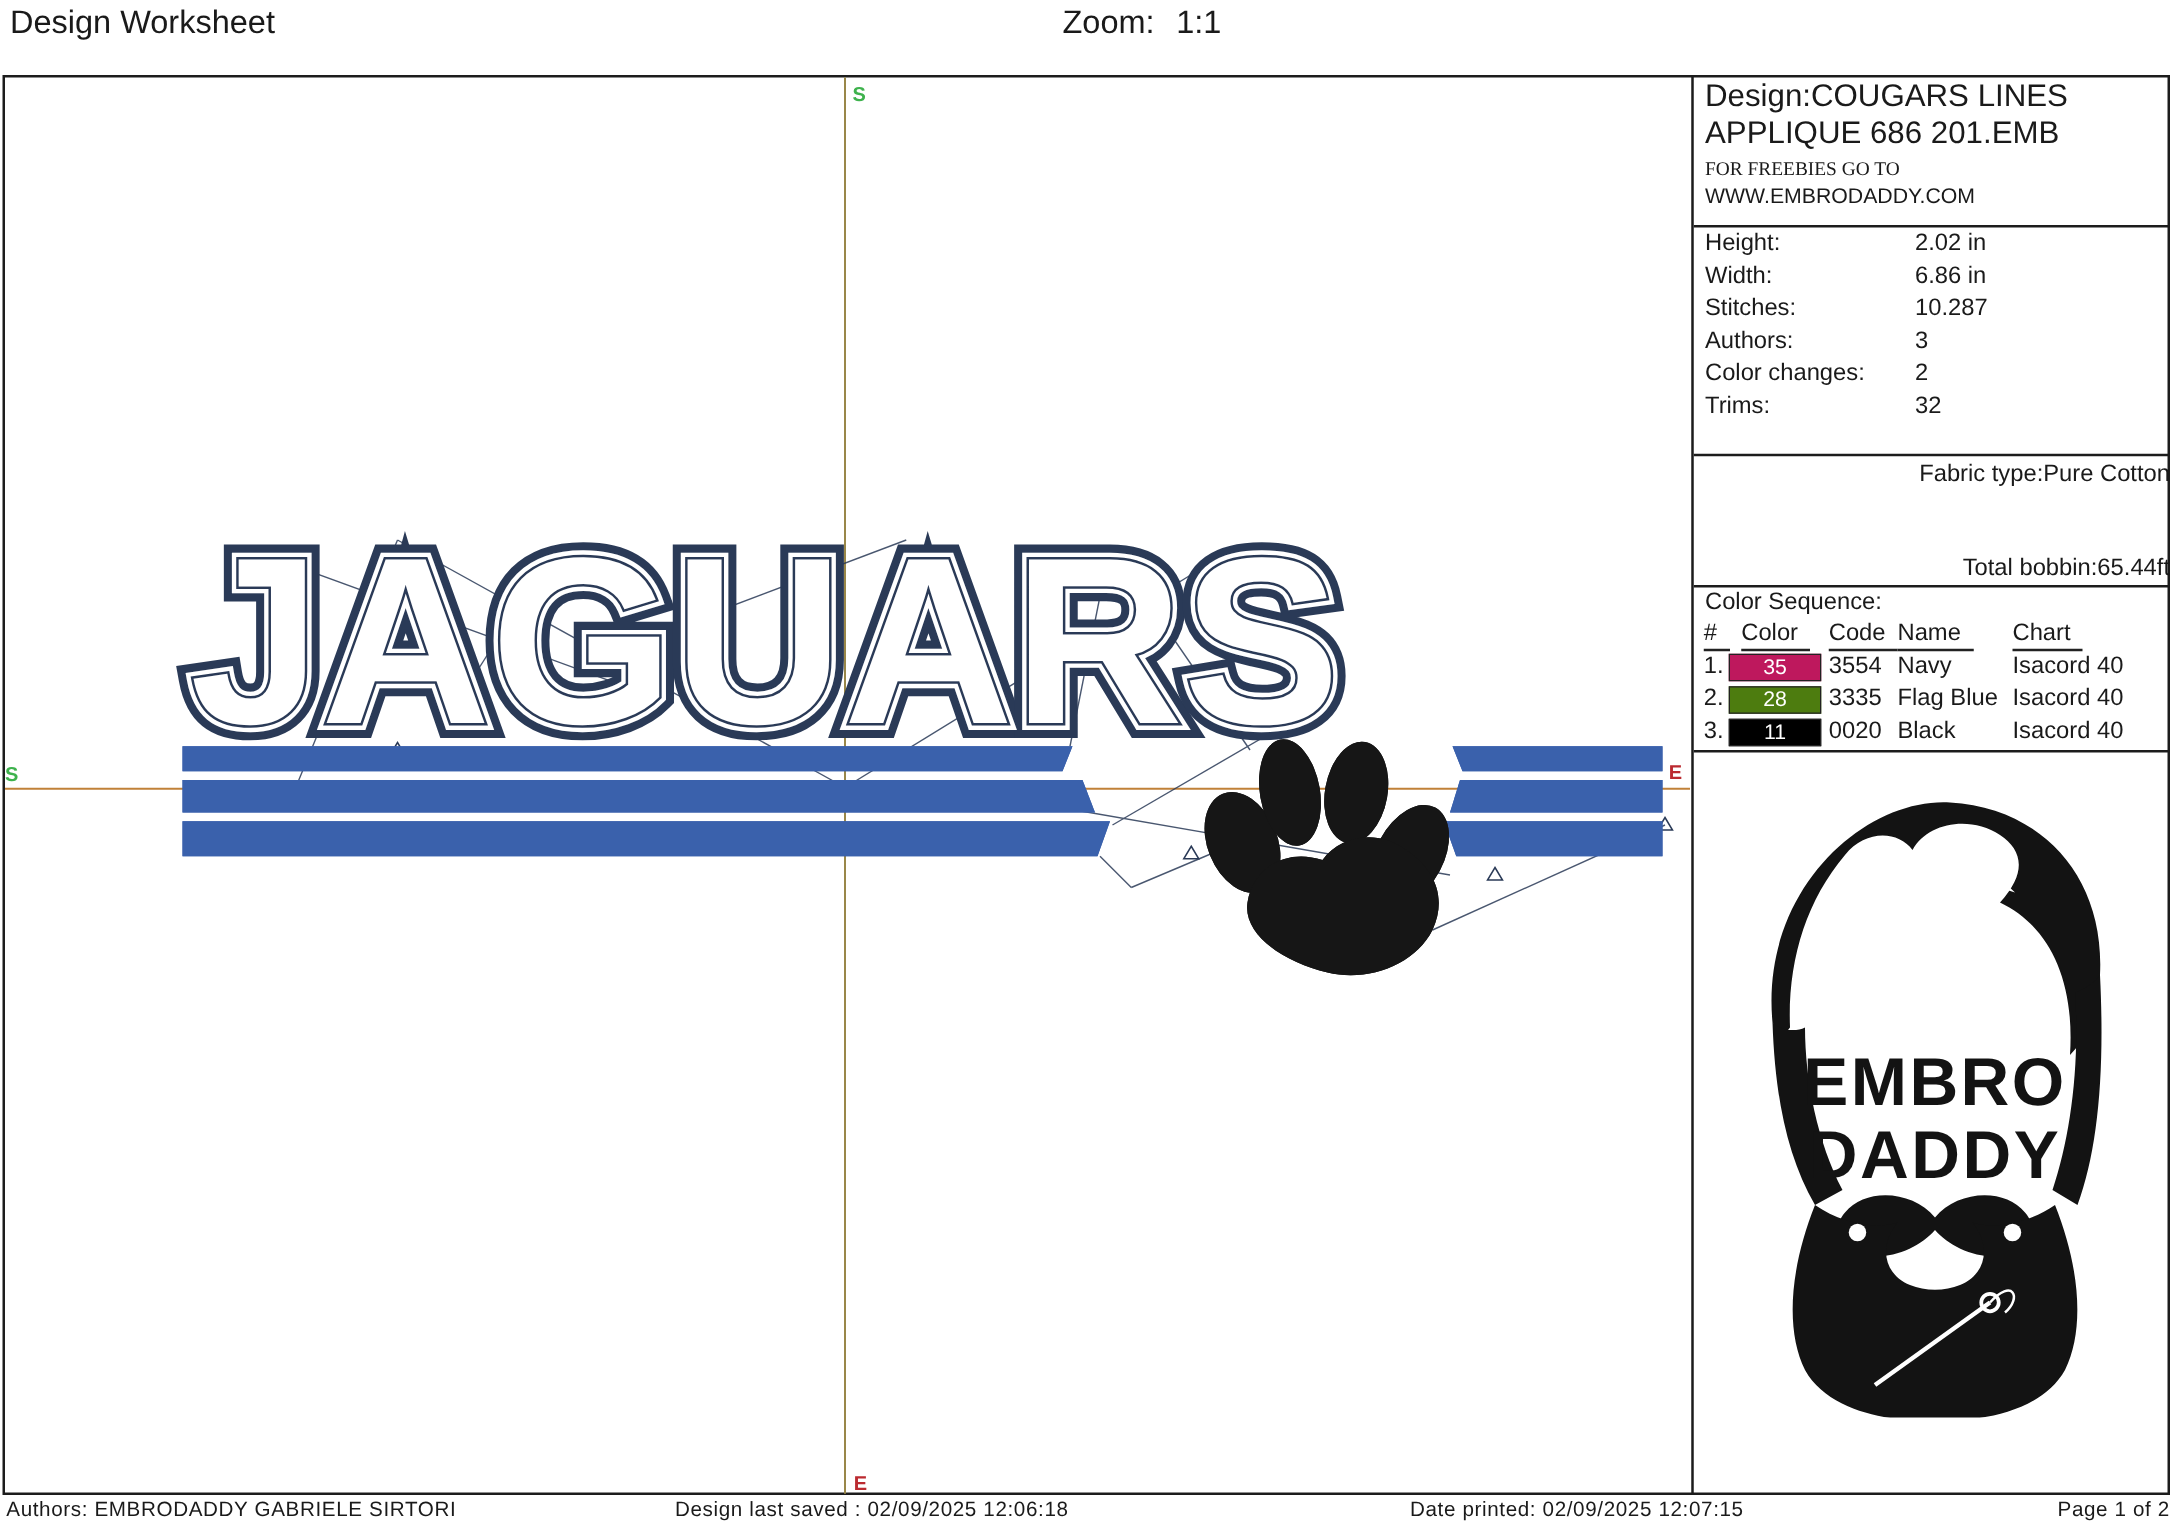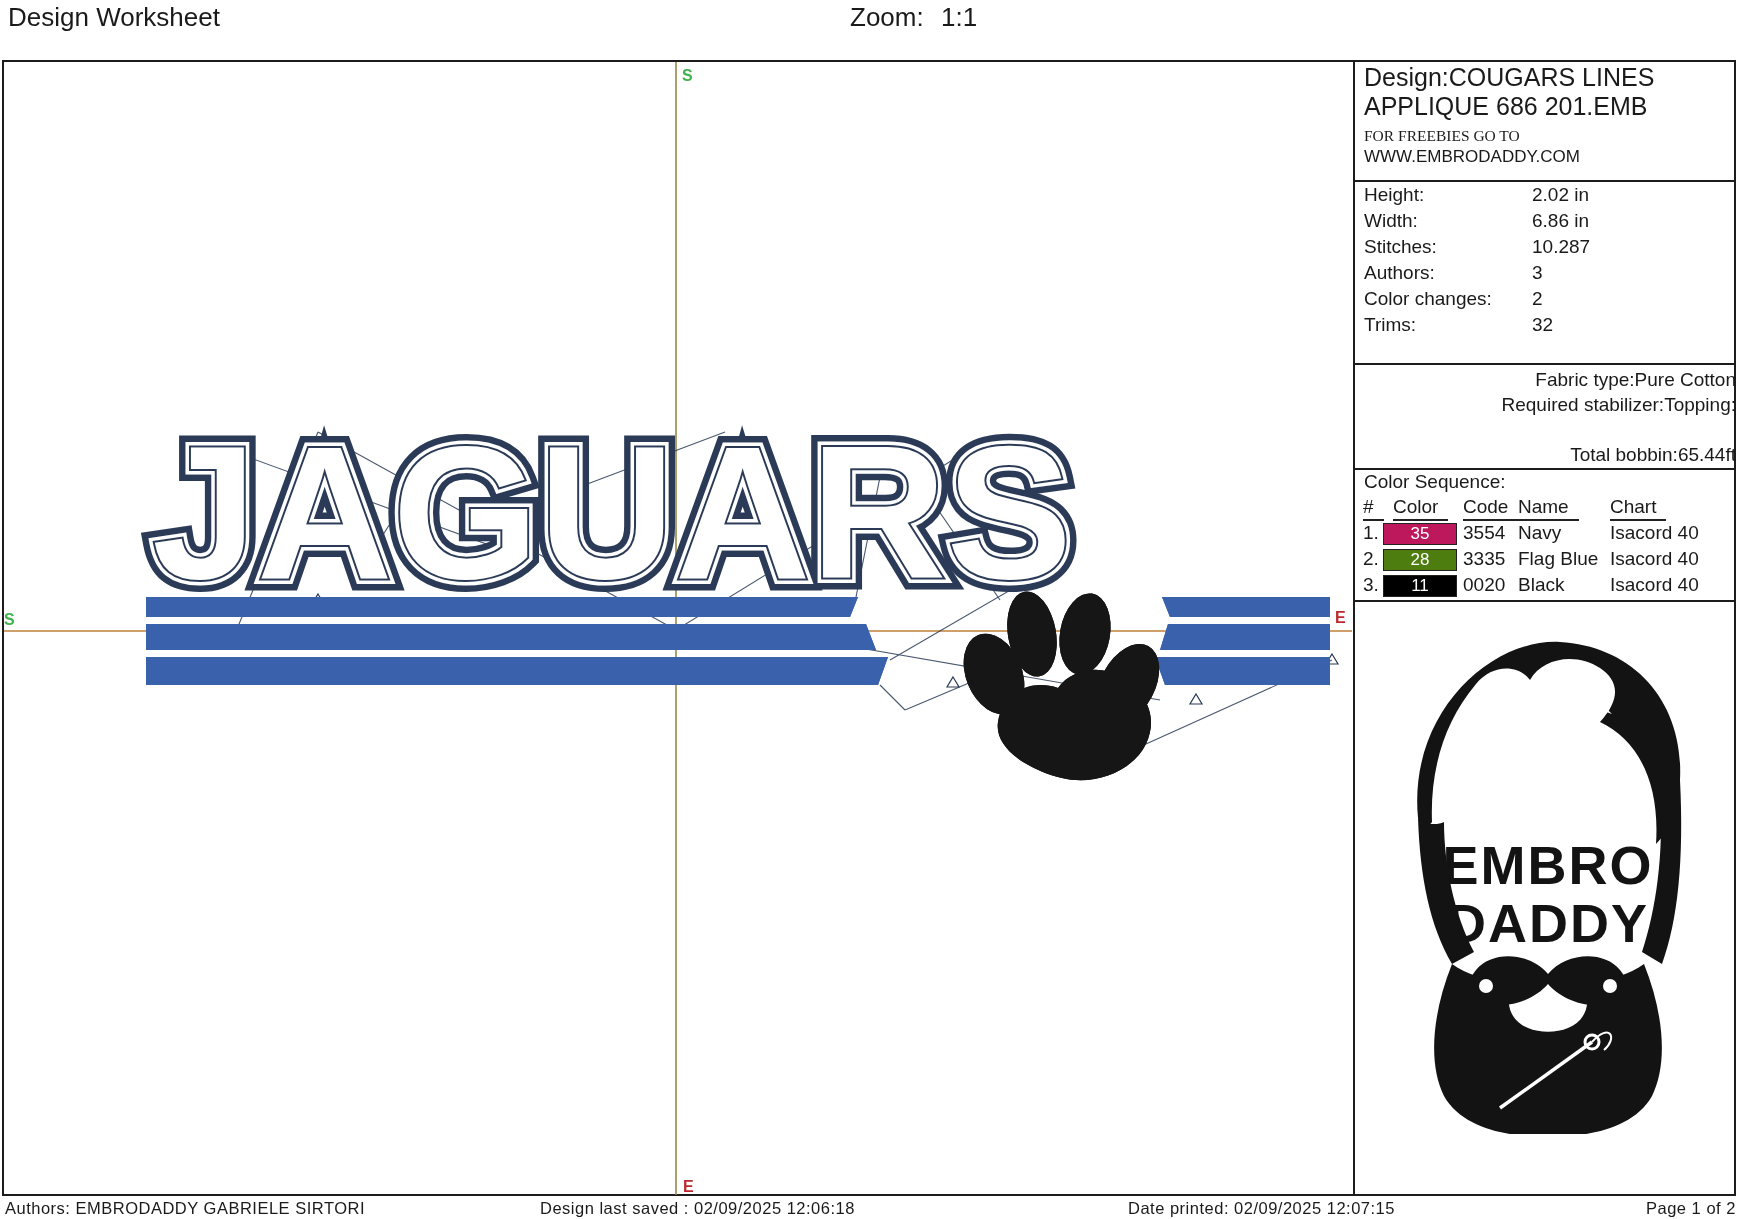--- a/index.html
+++ b/index.html
@@ -139,22 +139,20 @@
     <span class="lbl">Stitches:</span><span>10.287</span></div>
   <div class="abs stat-row" style="top:262px;">
     <span class="lbl">Authors:</span><span>3</span></div>
   <div class="abs stat-row" style="top:288px;">
     <span class="lbl">Color changes:</span><span>2</span></div>
   <div class="abs stat-row" style="top:314px;">
     <span class="lbl">Trims:</span><span>32</span></div>
 
   <div class="abs fab-row" style="top:369px;">
     <span class="lbl">Fabric type:</span><span>Pure Cotton</span></div>
-  <div class="abs fab-row" style="top:394px;">
-    <span class="lbl">Required stabilizer:</span><span>Topping:</span></div>
   <div class="abs fab-row" style="top:444px;">
     <span class="lbl">Total bobbin:</span><span>65.44ft</span></div>
 
   <div class="abs cs-title">Color Sequence:</div>
   <div class="abs cs-row" style="top:496px;">
     <span class="cs-c c-num cs-h">#</span>
     <span class="cs-c c-color cs-h">Color</span>
     <span class="cs-c c-code cs-h">Code</span>
     <span class="cs-c c-name cs-h">Name</span>
     <span class="cs-c c-chart cs-h">Chart</span>

